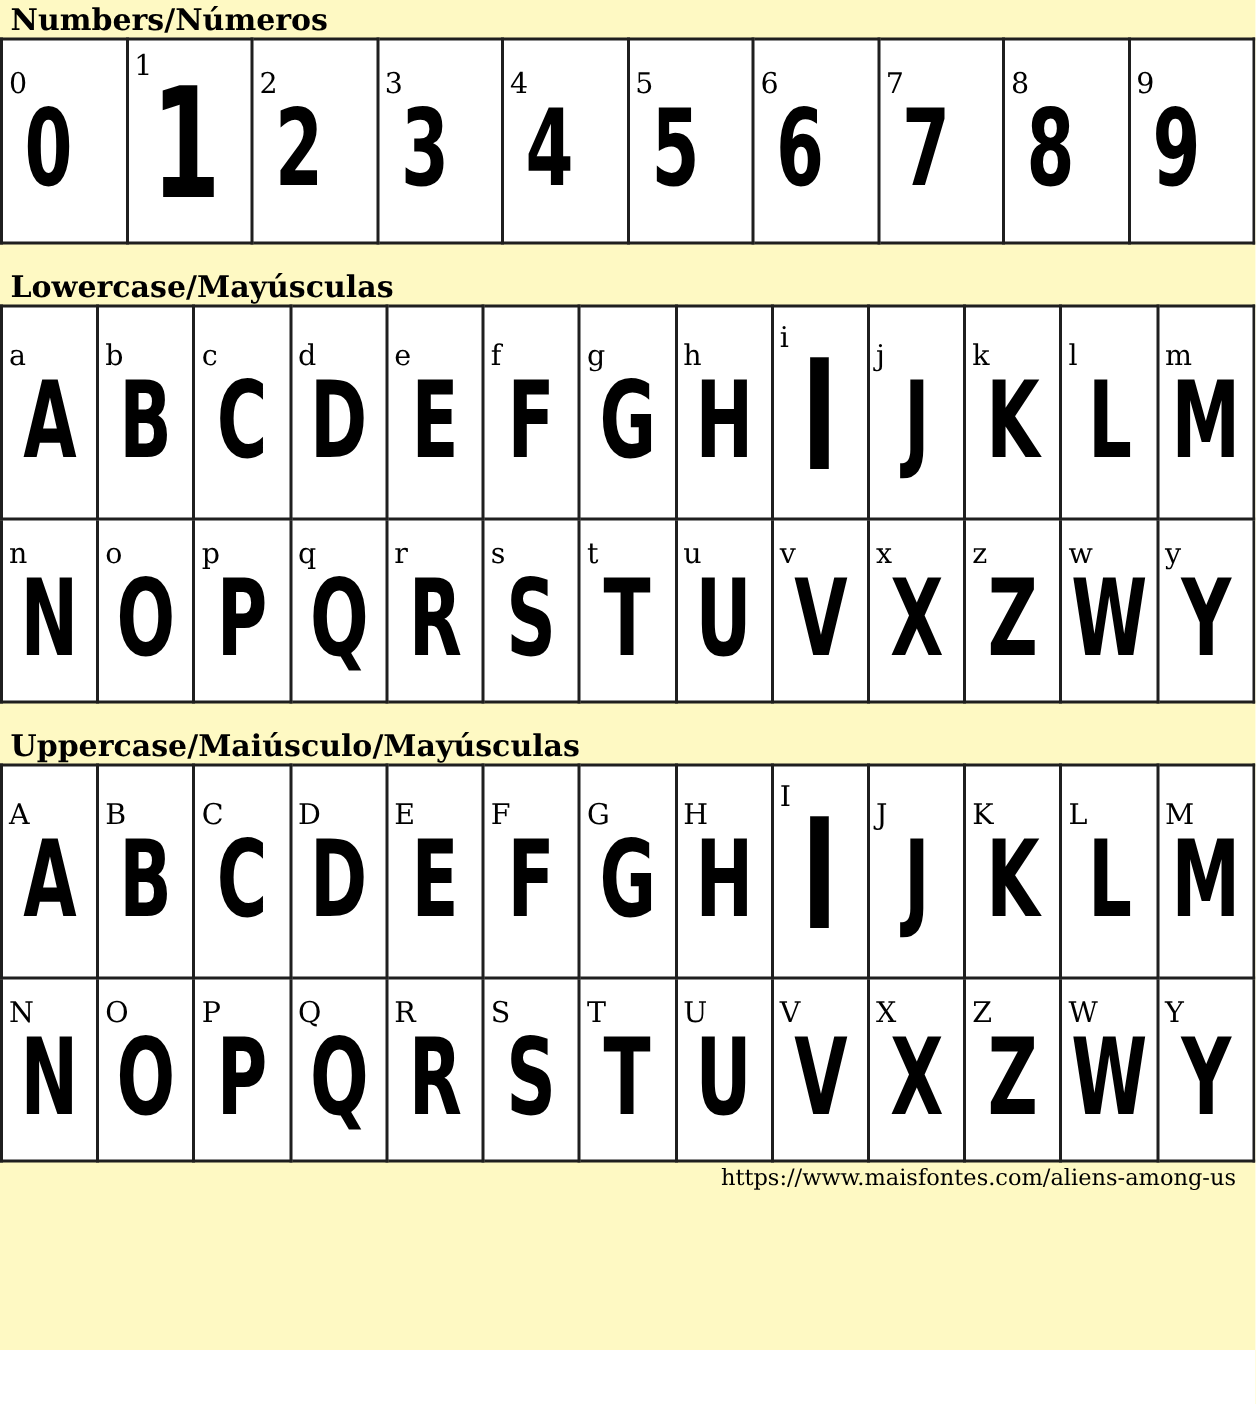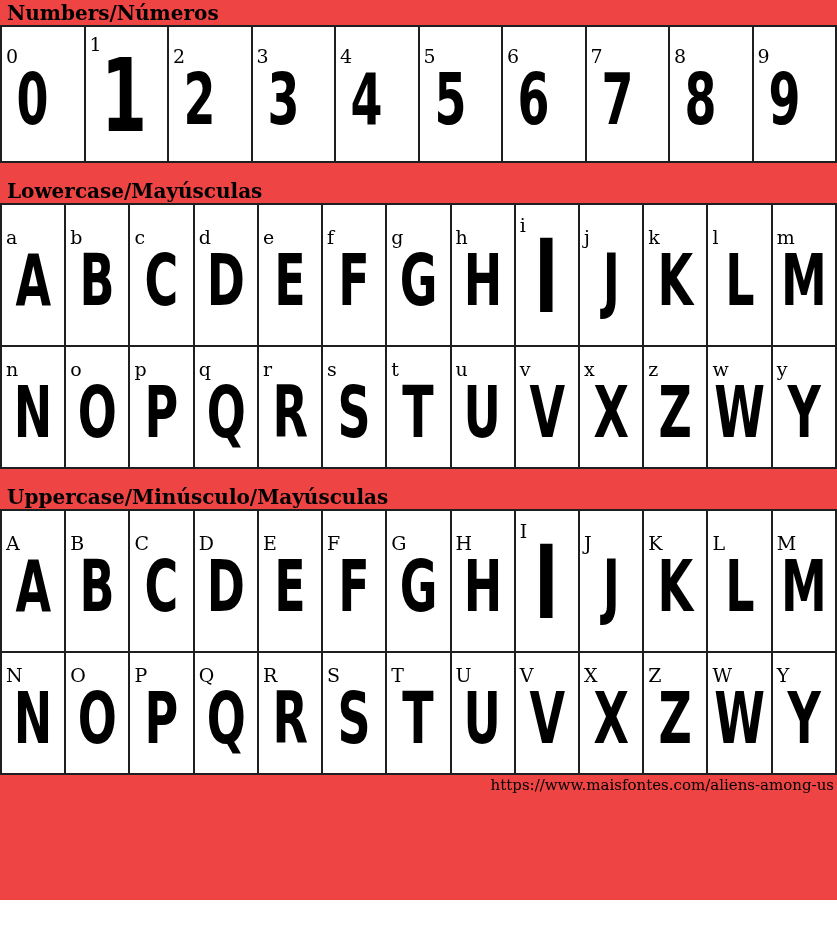--- a/index.html
+++ b/index.html
@@ -1,20 +1,20 @@
 <!DOCTYPE html>
 <html><head>
 <meta charset="utf-8">
 <style>
   html, body { margin: 0; padding: 0; background: #ffffff; }
   .page {
     position: relative;
     width: 837px;
     height: 900px;
-    background: #ef4444;
+    background: #fef9c3;
     color: #000000;
     font-family: "DejaVu Serif", serif;
     overflow: hidden;
     box-sizing: border-box;
     padding-top: 2px;
   }
   .section { margin-top: 17px; }
   .section:first-child { margin-top: 0; }
   .section-title {
     font-family: "DejaVu Serif", serif;
@@ -74,21 +74,21 @@
     line-height: 1;
     color: #000000;
     transform: scale(0.92, 1.42);
     transform-origin: 50% 100%;
     white-space: pre;
   }
   .cell-glyph.tall { height: 88px; }
   .cell-glyph.tall span { font-size: 72px; }
   .footer {
     margin-top: 2px;
-    padding-right: 3px;
+    padding-right: 13px;
     text-align: right;
     font-family: "DejaVu Serif", serif;
     font-size: 15px;
     line-height: 17px;
     color: #000000;
   }
 </style>
 </head>
 <body>
 
@@ -398,21 +398,21 @@
                   <span>Y</span>
                 </div>
               </div>
             </td>
           </tr>
         </tbody>
     </table>
   </section>
 
   <section class="section" data-kind="letters">
-    <h2 class="section-title">Uppercase/Minúsculo/Mayúsculas</h2>
+    <h2 class="section-title">Uppercase/Maiúsculo/Mayúsculas</h2>
     <table class="glyph-table">
       <tbody>
           <tr class="glyph-row row-0">
             <td class="cell">
               <div class="cell-inner">
                 <div class="cell-label">A</div>
                 <div class="cell-glyph">
                   <span>A</span>
                 </div>
               </div>

